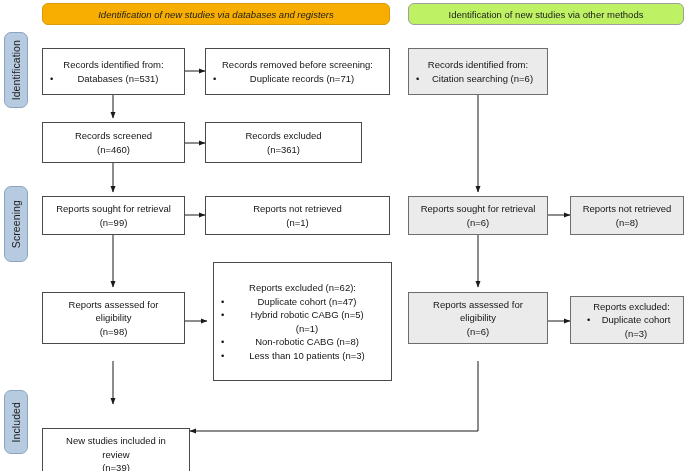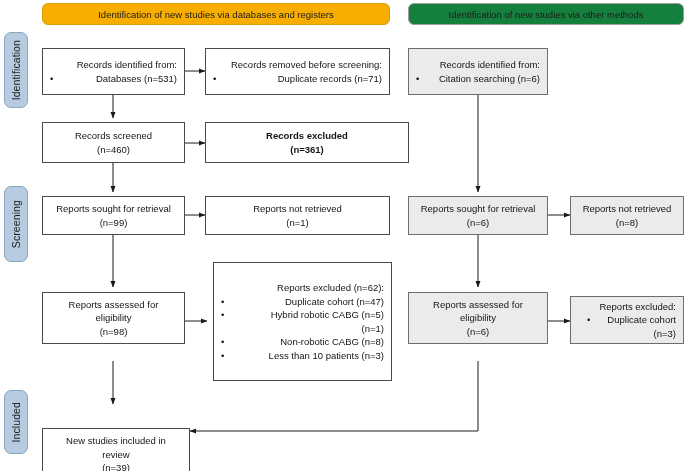--- a/index.html
+++ b/index.html
@@ -56,23 +56,24 @@
     align-items: center;
     justify-content: center;
     font-size: 9.5px;
     color: #1b1b1b;
     text-align: center;
     padding: 0 6px;
   }
   .banner.orange {
     background: #f7ae00;
     border: 1px solid #d99c06;
+    font-style: italic;
   }
   .banner.grey {
-    background: #15803d;
+    background: #bef264;
     border: 1px solid #9e9e9e;
   }
 
   
   .node {
     position: absolute;
     box-sizing: border-box;
     border: 1px solid #4a4a4a;
     background: #ffffff;
     font-size: 9.5px;
@@ -81,21 +82,21 @@
     padding: 5px 7px;
     display: flex;
     flex-direction: column;
     justify-content: center;
   }
   .node.shaded {
     background: #ebebeb;
     border: 1px solid #6d6d6d;
   }
   .node.center { text-align: center; align-items: center; }
-  .node.left   { text-align: right; }
+  .node.left   { text-align: center; }
 
   .node .line { display: block; white-space: pre-wrap; }
   .node ul {
     margin: 0;
     padding: 0;
     list-style: none;
   }
   .node li {
     position: relative;
     padding-left: 9px;
@@ -178,21 +179,21 @@
     <ul>
       <li>Duplicate records (n=71)</li>
     </ul>
   </div>
 
   <div class="node center" style="left:42px; top:122px; width:143px; height:41px;">
     <span class="line">Records screened</span>
     <span class="line">(n=460)</span>
   </div>
 
-  <div class="node center" style="left:205px; top:122px; width:204px; height:41px;font-weight:bold;">
+  <div class="node center" style="left:205px; top:122px; width:157px; height:41px;">
     <span class="line">Records excluded</span>
     <span class="line">(n=361)</span>
   </div>
 
   <div class="node center" style="left:42px; top:196px; width:143px; height:39px;">
     <span class="line">Reports sought for retrieval</span>
     <span class="line">(n=99)</span>
   </div>
 
   <div class="node center" style="left:205px; top:196px; width:185px; height:39px;">

